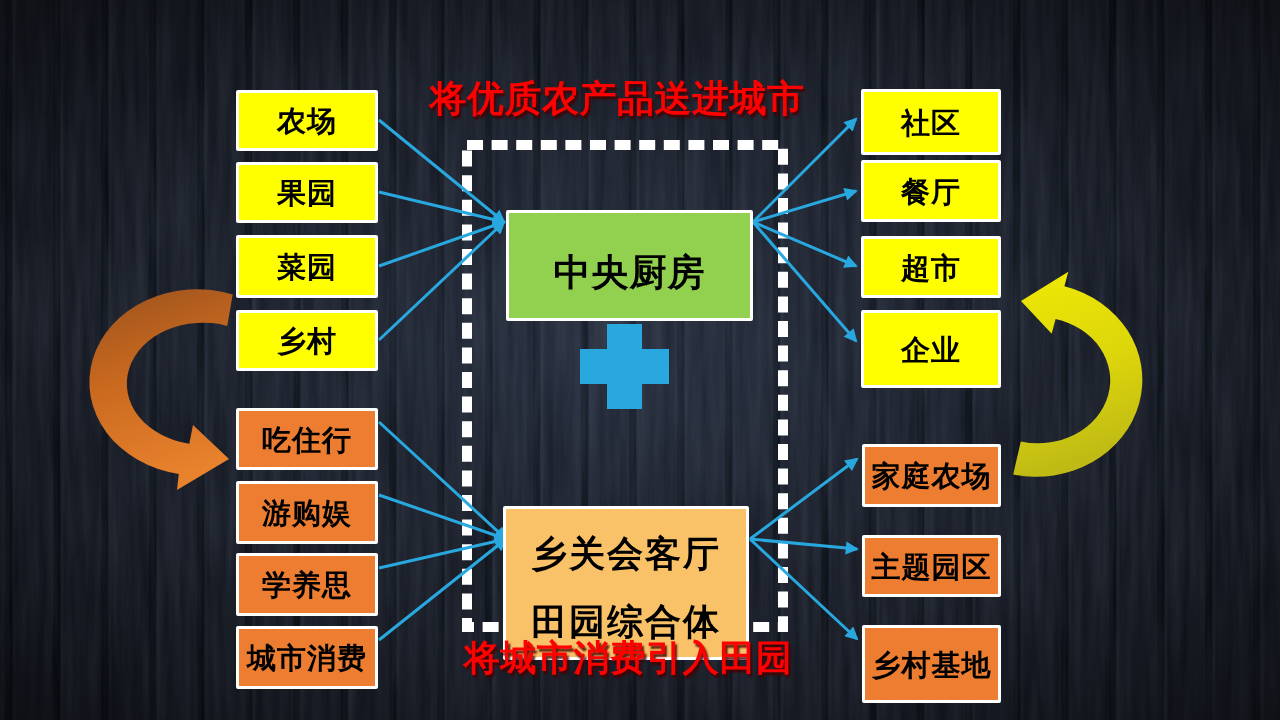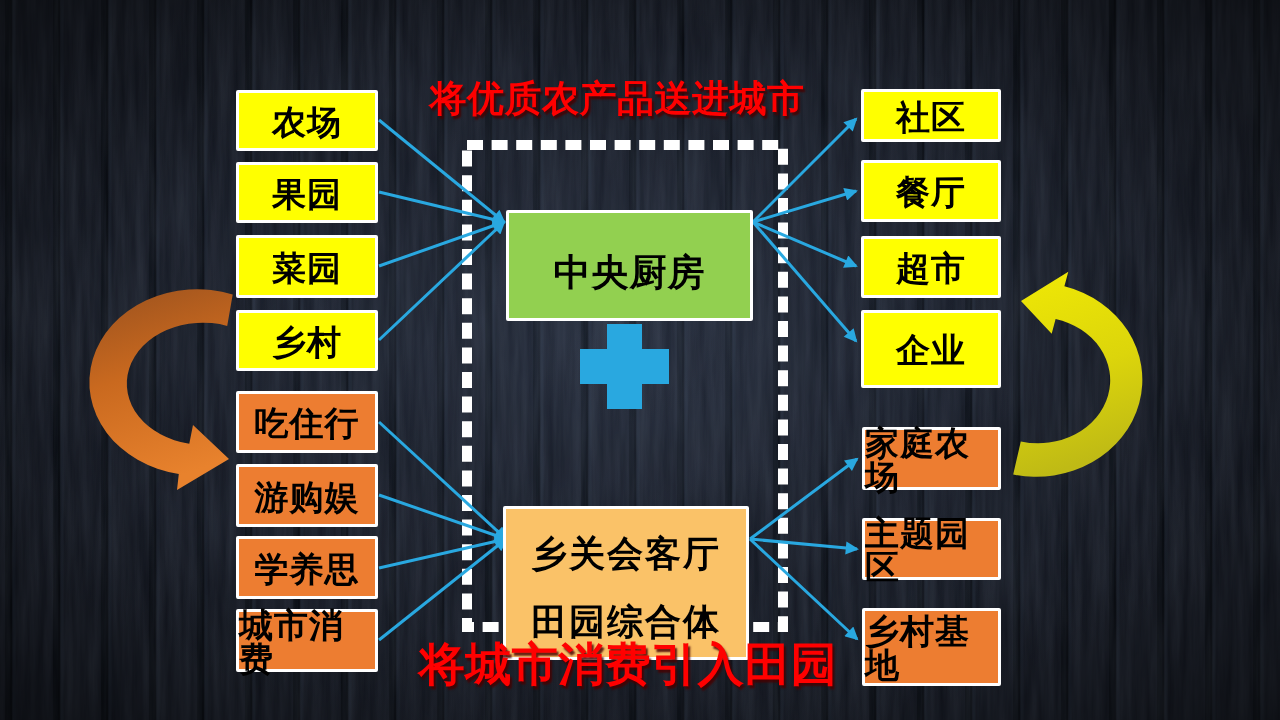--- a/index.html
+++ b/index.html
@@ -2,35 +2,35 @@
 <html style="--background: #131823; --plank-line: #060a12; --box-yellow: #FFFF00; --box-orange: #ED7D31; --box-green: #92D050; --box-tan: #FAC268; --box-border: #FFFFFF; --connector-blue: #29A8E0; --title-red: #FF0000; --arrow-orange: #D96F23; --arrow-yellow: #E4DC10; --text-dark: #000000;"><head>
 <meta charset="utf-8">
 <style>
   html,body{margin:0;padding:0;background:#000;}
   .stage{position:relative;width:1280px;height:720px;overflow:hidden;
          font-family:Liberation Sans, sans-serif;}
   .bg{position:absolute;inset:0;z-index:0;}
   .layer{position:absolute;left:0;top:0;z-index:2;}
   .node{position:absolute;z-index:3;display:flex;align-items:center;justify-content:center;
         border:3px solid var(--box-border);border-radius:2px;box-sizing:border-box;
-        color:var(--text-dark);font-weight:700;font-size:34px;line-height:1;
+        color:var(--text-dark);font-weight:700;font-size:29px;line-height:1;
         letter-spacing:1px;padding-top:2px;}
   .node.yellow{background:var(--box-yellow);}
-  .node.orange{background:var(--box-orange);}
+  .node.orange{background:var(--box-orange);margin-top:17px;}
   .cnode{position:absolute;z-index:3;display:flex;flex-direction:column;align-items:center;
          justify-content:center;border:3px solid var(--box-border);border-radius:2px;
          box-sizing:border-box;color:var(--text-dark);font-weight:700;margin-top:44px;}
   .cnode.green{background:var(--box-green);font-size:37px;letter-spacing:1px;padding-top:14px;}
   .cnode.tan{background:var(--box-tan);font-size:36px;letter-spacing:2px;padding-top:10px;justify-content:center;}
   .cnode.tan .line{height:68px;display:flex;align-items:center;}
   .title{position:absolute;z-index:4;transform:translateX(-50%);white-space:nowrap;
          color:var(--title-red);font-weight:700;
          text-shadow:2px 3px 2px rgba(70,0,0,0.85);}
   .title.top{left:617px;top:74px;font-size:37px;letter-spacing:0.5px;}
-  .title.bottom{left:628px;top:634px;font-size:46px;letter-spacing:0.5px;}
+  .title.bottom{left:628px;top:634px;font-size:36px;letter-spacing:0.5px;}
 </style>
 </head>
 <body>
 
 <div class="stage">
 
   <svg class="bg" width="1280" height="720" viewBox="0 0 1280 720">
     <defs>
       <pattern id="planks" width="48" height="720" patternUnits="userSpaceOnUse" patternTransform="translate(10,0)">
         <rect x="0" y="0" width="48" height="720" fill="#121620"></rect>
@@ -118,21 +118,21 @@
   <div class="node yellow" style="left:236px;top:90px;width:142px;height:61px">农场</div>
   <div class="node yellow" style="left:236px;top:162px;width:142px;height:61px">果园</div>
   <div class="node yellow" style="left:236px;top:235px;width:142px;height:63px">菜园</div>
   <div class="node yellow" style="left:236px;top:310px;width:142px;height:61px">乡村</div>
 
   <div class="node orange" style="left:236px;top:391px;width:142px;height:62px">吃住行</div>
   <div class="node orange" style="left:236px;top:464px;width:142px;height:63px">游购娱</div>
   <div class="node orange" style="left:236px;top:536px;width:142px;height:63px">学养思</div>
   <div class="node orange" style="left:236px;top:609px;width:142px;height:63px">城市消费</div>
 
-  <div class="node yellow" style="left:861px;top:89px;width:140px;height:53px">社区</div>
+  <div class="node yellow" style="left:861px;top:89px;width:140px;height:66px">社区</div>
   <div class="node yellow" style="left:861px;top:160px;width:140px;height:62px">餐厅</div>
   <div class="node yellow" style="left:861px;top:236px;width:140px;height:62px">超市</div>
   <div class="node yellow" style="left:861px;top:310px;width:140px;height:78px">企业</div>
 
   <div class="node orange" style="left:862px;top:427px;width:139px;height:63px">家庭农场</div>
   <div class="node orange" style="left:862px;top:518px;width:139px;height:62px">主题园区</div>
   <div class="node orange" style="left:862px;top:608px;width:139px;height:78px">乡村基地</div>
 
   <div class="cnode green" style="left:506px;top:166px;width:247px;height:111px">
     <span>中央厨房</span>

